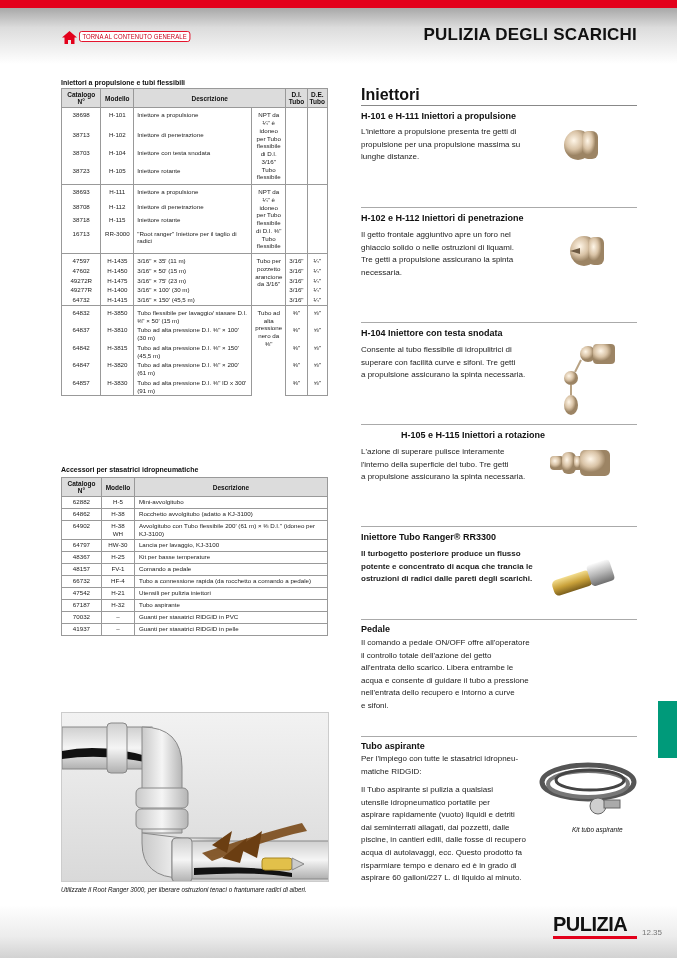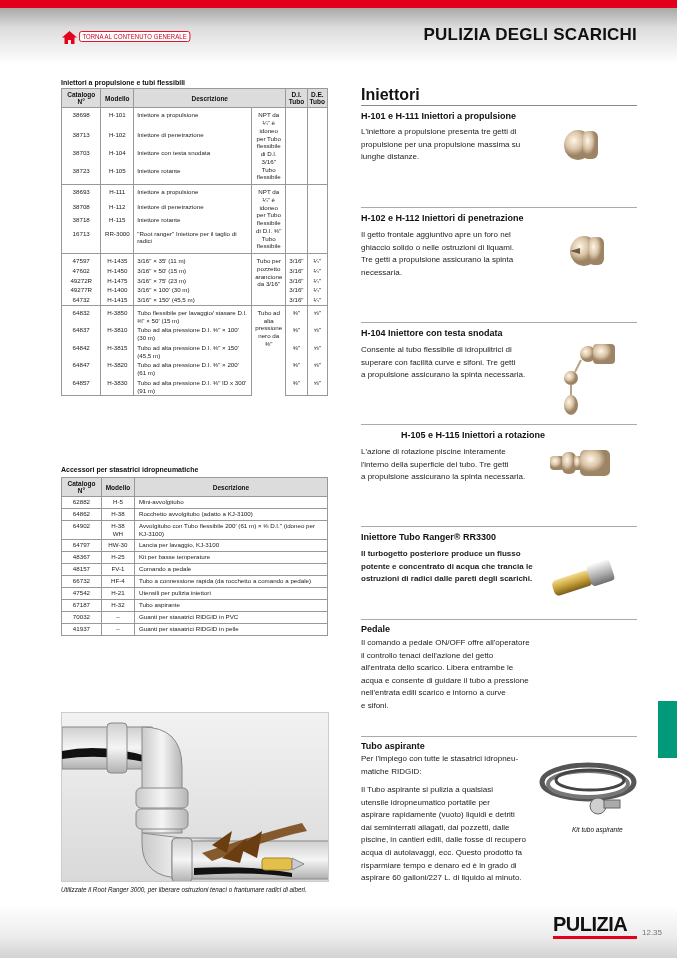--- a/index.html
+++ b/index.html
@@ -362,21 +362,21 @@
       <circle cx="16" cy="38" r="7" fill="url(#brass)"></circle>
       <line x1="26" y1="20" x2="20" y2="32" stroke="#b8a283" stroke-width="2"></line>
       <line x1="16" y1="45" x2="16" y2="55" stroke="#b8a283" stroke-width="2"></line>
       <ellipse cx="16" cy="65" rx="7" ry="10" fill="url(#brass)"></ellipse>
     </svg>
 </div>
 
 <div class="hr" style="top:424px;"></div>
 <div class="sub-h" style="top:430px;padding-left:40px;">H-105 e H-115 Iniettori a rotazione</div>
 <div class="para" style="top:446px;">
-  <div>L'azione di rotazione piscine interamente</div>
+  <div>L'azione di superare pulisce interamente</div>
   <div>l'interno della superficie del tubo. Tre getti</div>
   <div>a propulsione assicurano la spinta necessaria.</div>
 </div>
 <div class="prod-img" style="left:548px; top:446px;">
   <svg width="65" height="34">
       <rect x="2" y="10" width="14" height="14" rx="4" fill="url(#brass)"></rect>
       <rect x="14" y="6" width="14" height="22" rx="6" fill="url(#brass)"></rect>
       <rect x="26" y="10" width="8" height="14" fill="url(#brass)"></rect>
       <rect x="32" y="4" width="30" height="26" rx="5" fill="url(#brass)"></rect>
     </svg>
@@ -407,24 +407,24 @@
         <rect x="2" y="16" width="40" height="16" rx="5" fill="url(#gold)"></rect>
         <rect x="40" y="12" width="24" height="22" rx="4" fill="url(#steel)"></rect>
       </g>
     </svg>
 </div>
 
 <div class="hr" style="top:619px;"></div>
 <div class="sub-h" style="top:624px;">Pedale</div>
 <div class="para" style="top:637px;">
   <div>Il comando a pedale ON/OFF offre all'operatore</div>
-  <div>il controllo tenaci dell'azione del getto</div>
+  <div>il controllo totale dell'azione del getto</div>
   <div>all'entrata dello scarico. Libera entrambe le</div>
   <div>acqua e consente di guidare il tubo a pressione</div>
-  <div>nell'entrata edili scarico e intorno a curve</div>
+  <div>nell'entrata dello recupero e intorno a curve</div>
   <div>e sifoni.</div>
 </div>
 
 <div class="hr" style="top:736px;"></div>
 <div class="sub-h" style="top:741px;">Tubo aspirante</div>
 <div class="para" style="top:753px;">
   <div>Per l'impiego con tutte le stasatrici idropneu-</div>
   <div>matiche RIDGID:</div>
 </div>
 <div class="para" style="top:784px;">

